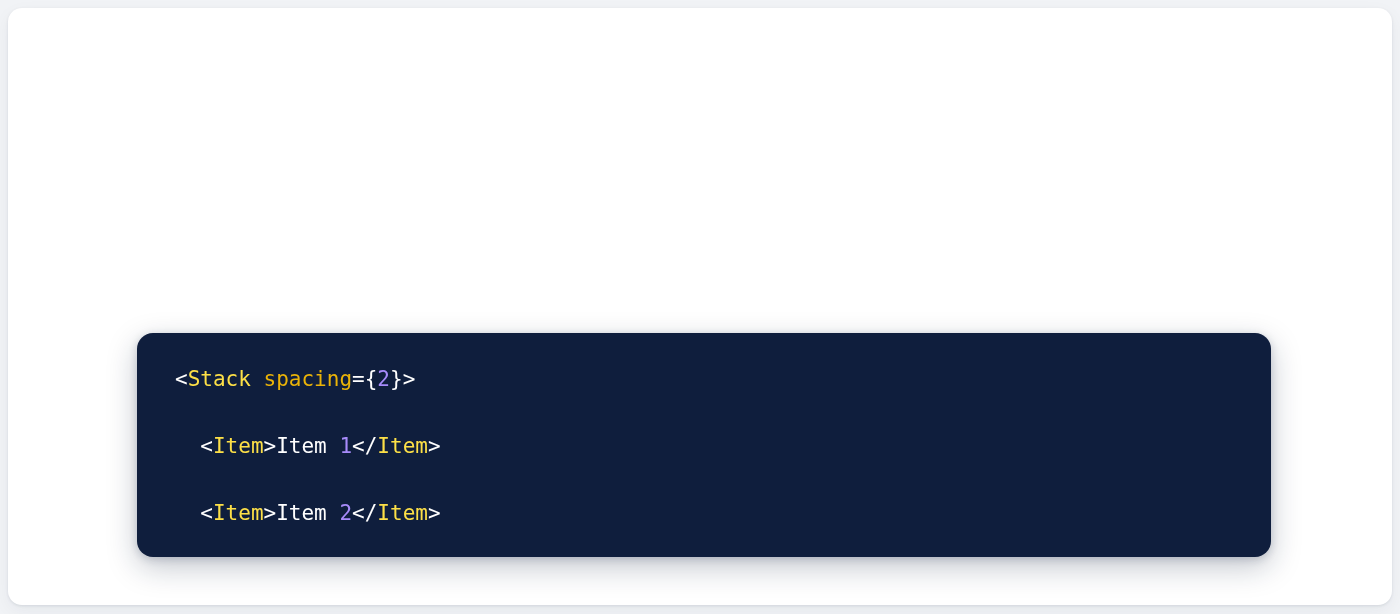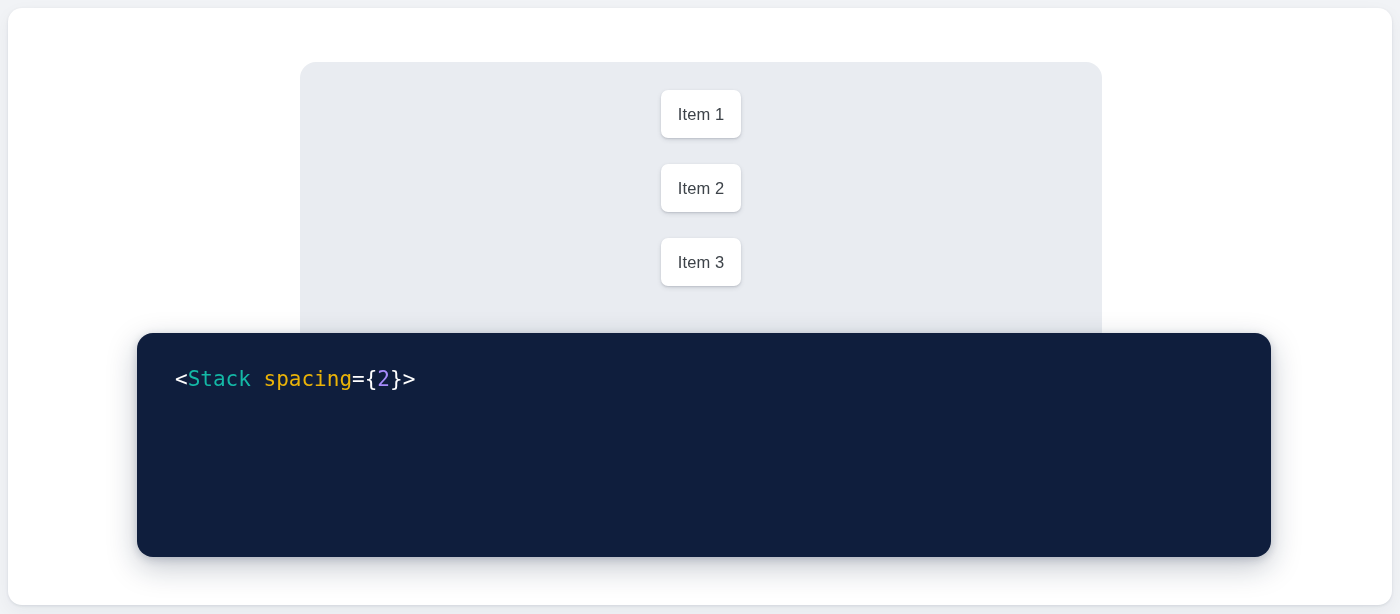--- a/index.html
+++ b/index.html
@@ -87,37 +87,32 @@
     font-family: "DejaVu Sans Mono", "Liberation Mono", monospace;
     font-size: 21px;
     line-height: 33.6px;
     color: #ffffff;
     white-space: pre;
   }
 
   .code-line { display: block; }
 
   .tok-punct  { color: #ffffff; }
-  .tok-tag    { color: #14b8a6; }
+  .tok-tag    { color: #fde047; }
   .tok-attr   { color: #eab308; }
   .tok-num    { color: #a78bfa; }
   .tok-text   { color: #ffffff; }
 </style>
 </head>
 <body>
 
 <div class="page-card">
 
-  <div class="preview-panel">
-    <div class="stack">
-      <div class="stack-item">Item 1</div>
-      <div class="stack-item">Item 2</div>
-      <div class="stack-item">Item 3</div>
-    </div>
-  </div>
 
   <div class="code-block">
     <pre class="code"><code id="code-root"><span class="code-line"><span class="tok-punct">&lt;</span><span class="tok-tag">Stack</span><span class="tok-text"> </span><span class="tok-attr">spacing</span><span class="tok-punct">={</span><span class="tok-num">2</span><span class="tok-punct">}&gt;</span></span>
+<span class="code-line">  <span class="tok-punct">&lt;</span><span class="tok-tag">Item</span><span class="tok-punct">&gt;</span><span class="tok-text">Item </span><span class="tok-num">1</span><span class="tok-punct">&lt;/</span><span class="tok-tag">Item</span><span class="tok-punct">&gt;</span></span>
+<span class="code-line">  <span class="tok-punct">&lt;</span><span class="tok-tag">Item</span><span class="tok-punct">&gt;</span><span class="tok-text">Item </span><span class="tok-num">2</span><span class="tok-punct">&lt;/</span><span class="tok-tag">Item</span><span class="tok-punct">&gt;</span></span>
 
 </code></pre>
   </div>
 
 </div>
 
 </body></html>

